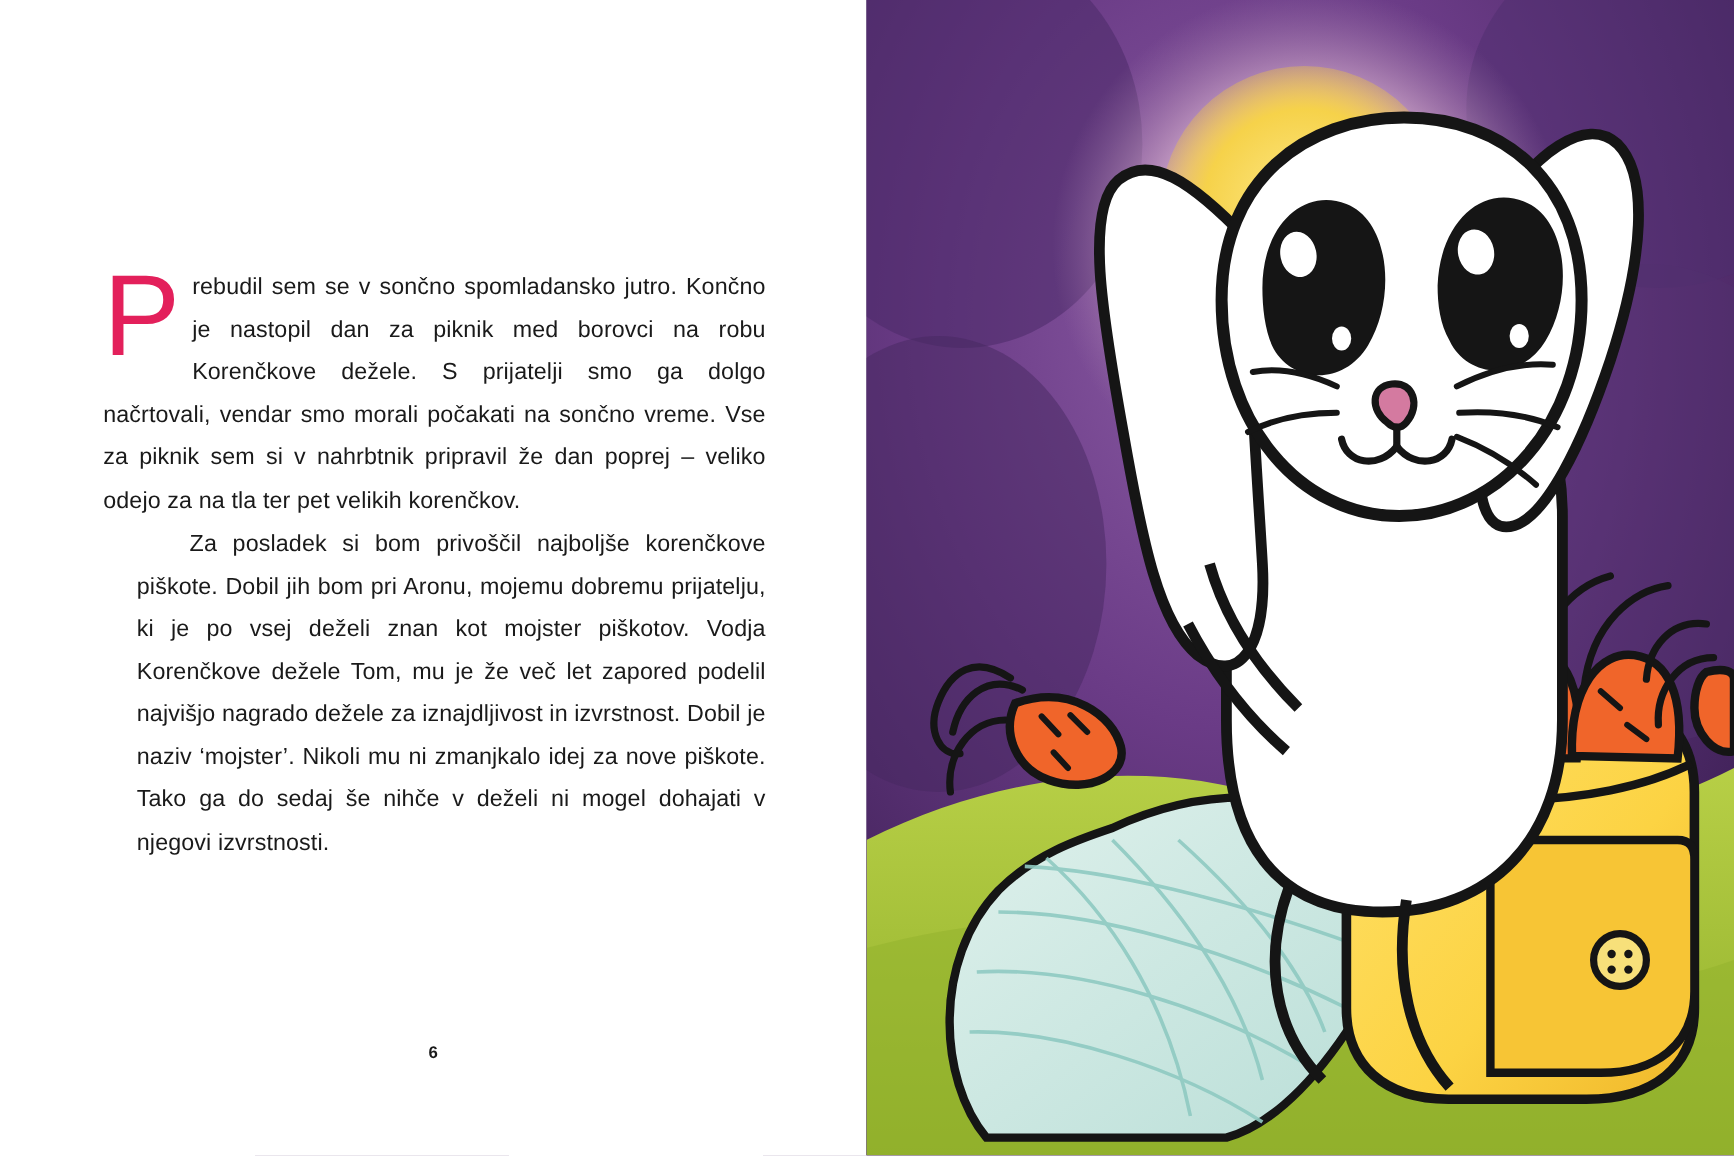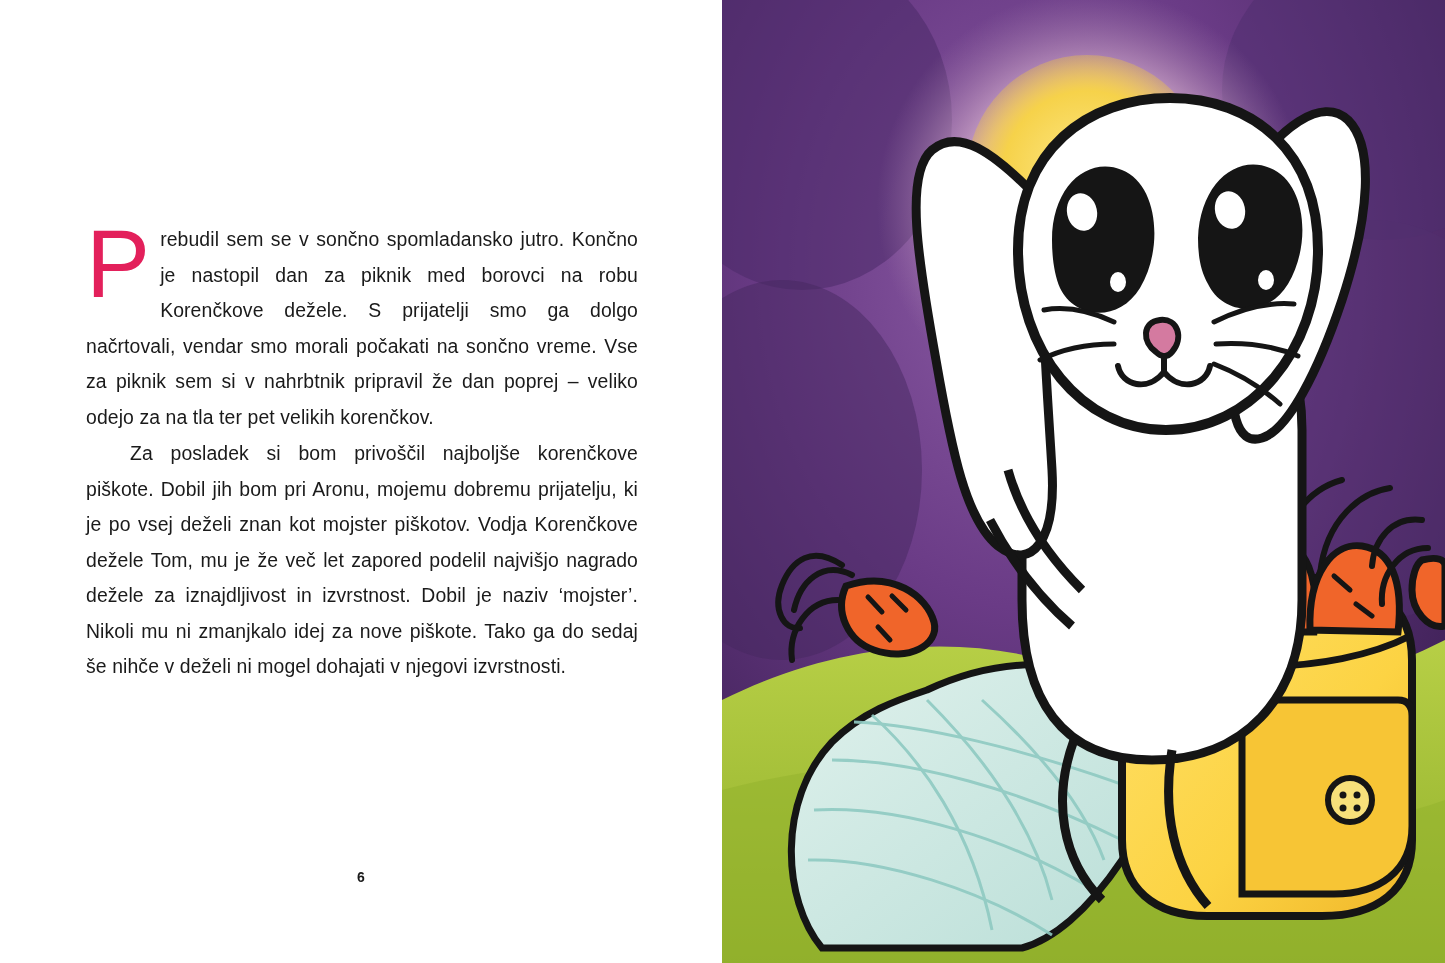--- a/index.html
+++ b/index.html
@@ -41,20 +41,21 @@
     text-align: justify;
     margin: 0;
     letter-spacing: 0.1px;
   }
   .para.first {
     text-indent: 0;
   }
   .para.second {
     text-indent: 44px;
     margin-top: 1px;
+    margin-left: 28px;
   }
   .dropcap {
     float: left;
     font-family: "Liberation Sans", sans-serif;
     font-size: 96px;
     line-height: 76px;
     font-weight: 400;
     color: #e3205b;
     margin: 4px 10px 0 0;
     padding: 0;

